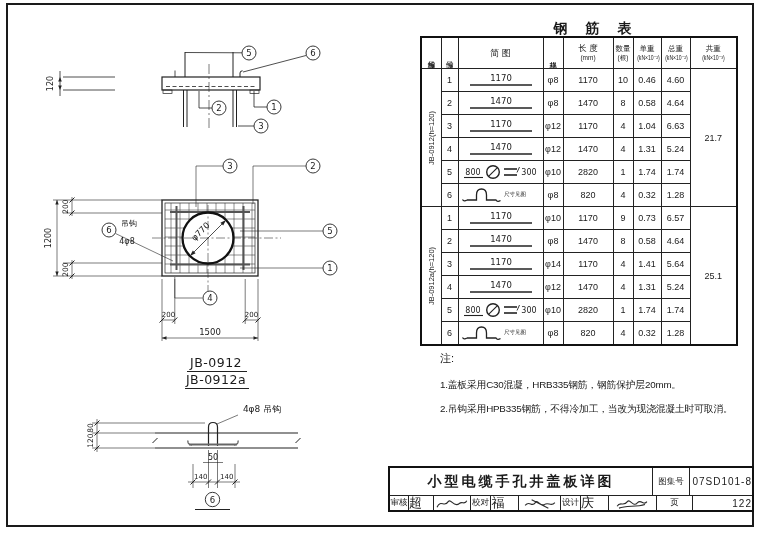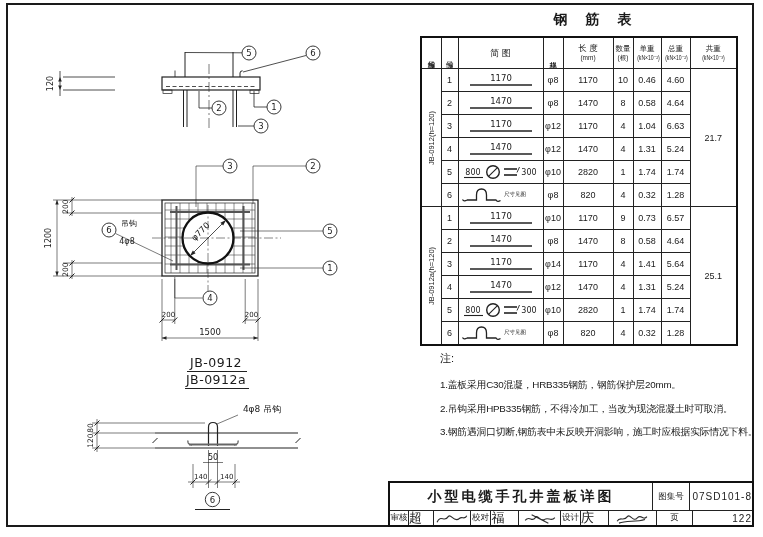--- a/index.html
+++ b/index.html
@@ -4,21 +4,21 @@
 <style>
   html,body{margin:0;padding:0;background:#fff;}
   body{width:763px;height:537px;position:relative;overflow:hidden;
        font-family:"Liberation Sans","DejaVu Sans",sans-serif;color:#1a1a1a;}
   .page-frame{position:absolute;left:6px;top:3px;width:748px;height:524px;
        box-sizing:border-box;border:2.5px solid #1a1a1a;}
   svg{position:absolute;left:0;top:0;}
   svg text{fill:#1a1a1a;stroke:none;font-family:"DejaVu Sans",sans-serif;}
 
   
-  .tbl-title{position:absolute;left:438px;top:11px;width:316px;text-align:center;
+  .tbl-title{position:absolute;left:438px;top:20px;width:316px;text-align:center;
        font-size:14px;font-weight:bold;letter-spacing:7px;}
   .rebar-wrap{position:absolute;left:420px;top:36px;}
   table.rebar{border-collapse:collapse;table-layout:fixed;width:316px;
        border:2px solid #111;}
   table.rebar th,table.rebar td{border:1px solid #222;text-align:center;
        vertical-align:middle;padding:0;overflow:hidden;font-weight:normal;}
   table.rebar thead th{height:30px;font-size:7.5px;line-height:1.15;}
   table.rebar tbody td{height:22px;font-size:9px;}
   .vh{writing-mode:vertical-rl;text-orientation:upright;line-height:1;display:inline-block;font-size:7.5px;}
   .sub{font-size:6.5px;}
@@ -27,21 +27,21 @@
   .plate-cell .rot{position:absolute;left:50%;top:50%;
        transform:translate(-50%,-50%) rotate(-90deg);white-space:nowrap;font-size:7.5px;}
   .diag-cell svg{position:static;display:inline-block;vertical-align:middle;}
 
   
   .notes{position:absolute;left:440px;top:351px;width:314px;}
   .notes .hd{font-size:11px;margin-bottom:7px;}
   .notes .ln{font-size:9.8px;line-height:23.5px;white-space:nowrap;letter-spacing:-0.2px;}
 
   
-  .tblock{position:absolute;left:388px;top:481px;width:366px;height:46px;
+  .tblock{position:absolute;left:388px;top:466px;width:366px;height:46px;
        box-sizing:border-box;border:2px solid #111;background:#fff;}
   .tb-row{display:flex;box-sizing:border-box;}
   .tb-r1{height:27px;}
   .tb-r2{height:15px;border-top:1px solid #222;}
   .tb-cell{box-sizing:border-box;border-right:1px solid #222;display:flex;
        align-items:center;justify-content:center;overflow:hidden;}
   .tb-cell:last-child{border-right:none;justify-content:flex-end;}
   .dwg-title{font-size:14px;font-weight:bold;letter-spacing:3px;}
   .lbl{font-size:8.5px;}
   .val{font-size:10px;letter-spacing:1px;}
@@ -489,21 +489,20 @@
           <td>1.28</td>
         </tr>
       </tbody>
 </table>
 </div>
 
 <div class="notes">
   <div class="hd">注:</div>
   <div class="ln">1.盖板采用C30混凝，HRB335钢筋，钢筋保护层20mm。</div>
   <div class="ln">2.吊钩采用HPB335钢筋，不得冷加工，当改为现浇混凝土时可取消。</div>
-  <div class="ln">3.钢筋遇洞口切断,钢筋表中未反映开洞影响，施工时应根据实际情况下料。</div>
 </div>
 
 <div class="tblock">
   <div class="tb-row tb-r1">
     <div class="tb-cell" style="width:263px">
         <span class="dwg-title">小型电缆手孔井盖板详图</span>
       </div>
     <div class="tb-cell" style="width:37px">
         <span class="lbl">图集号</span>
       </div>

